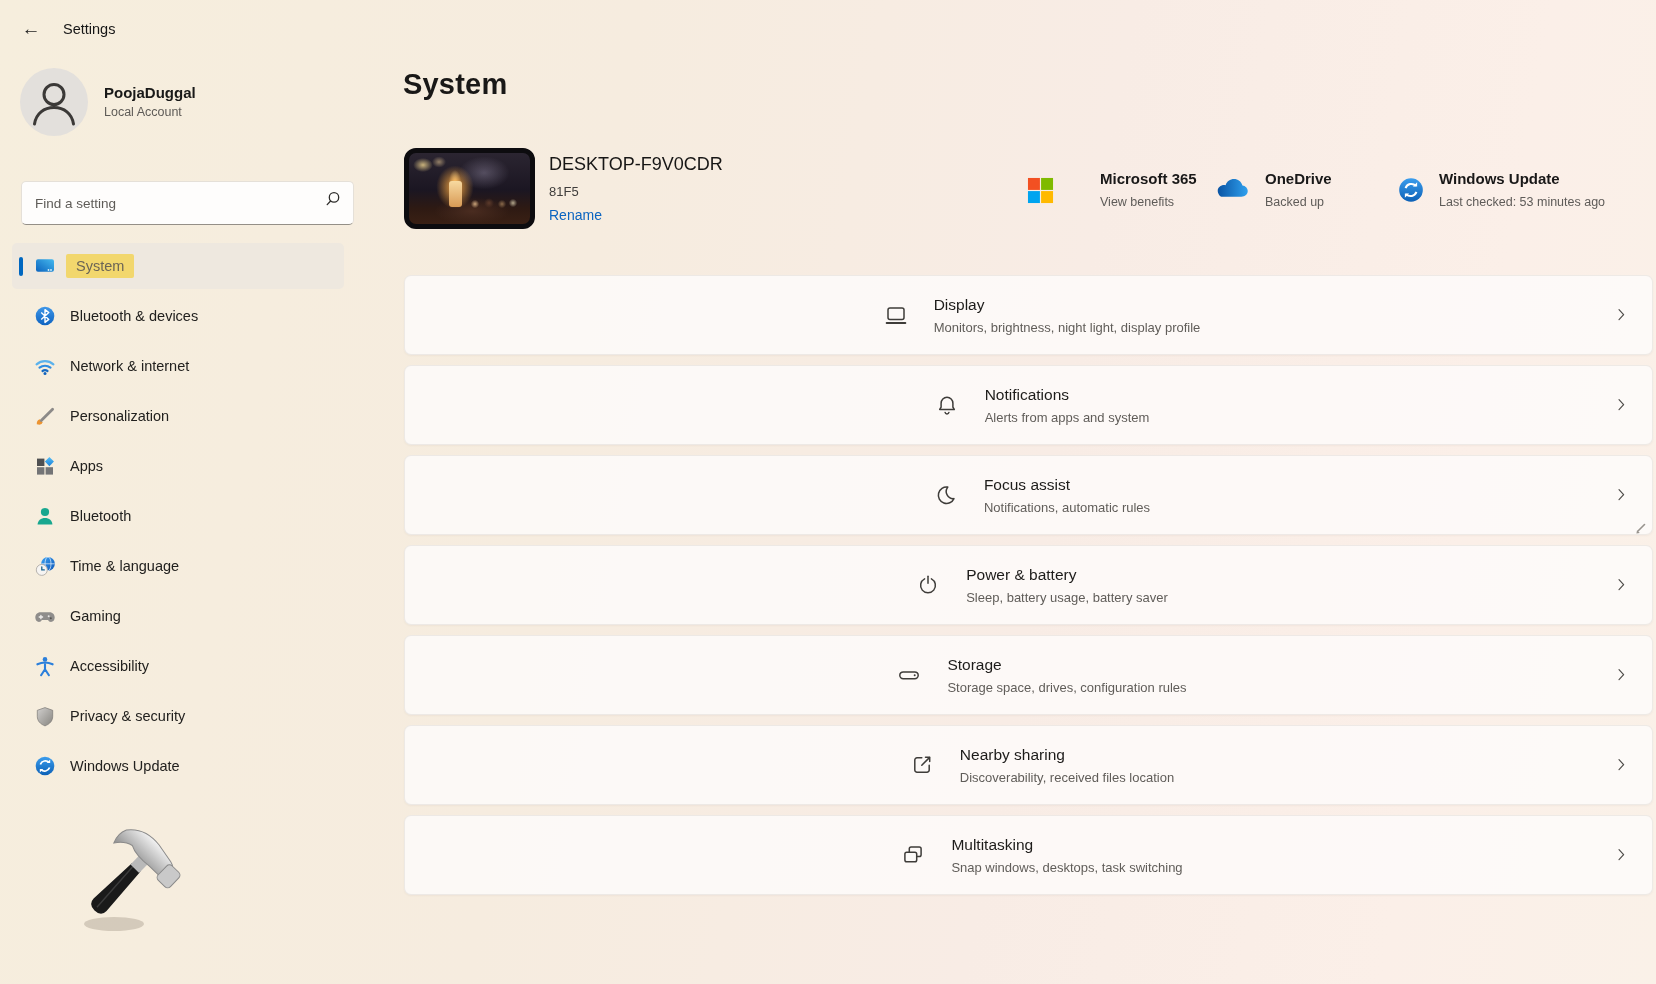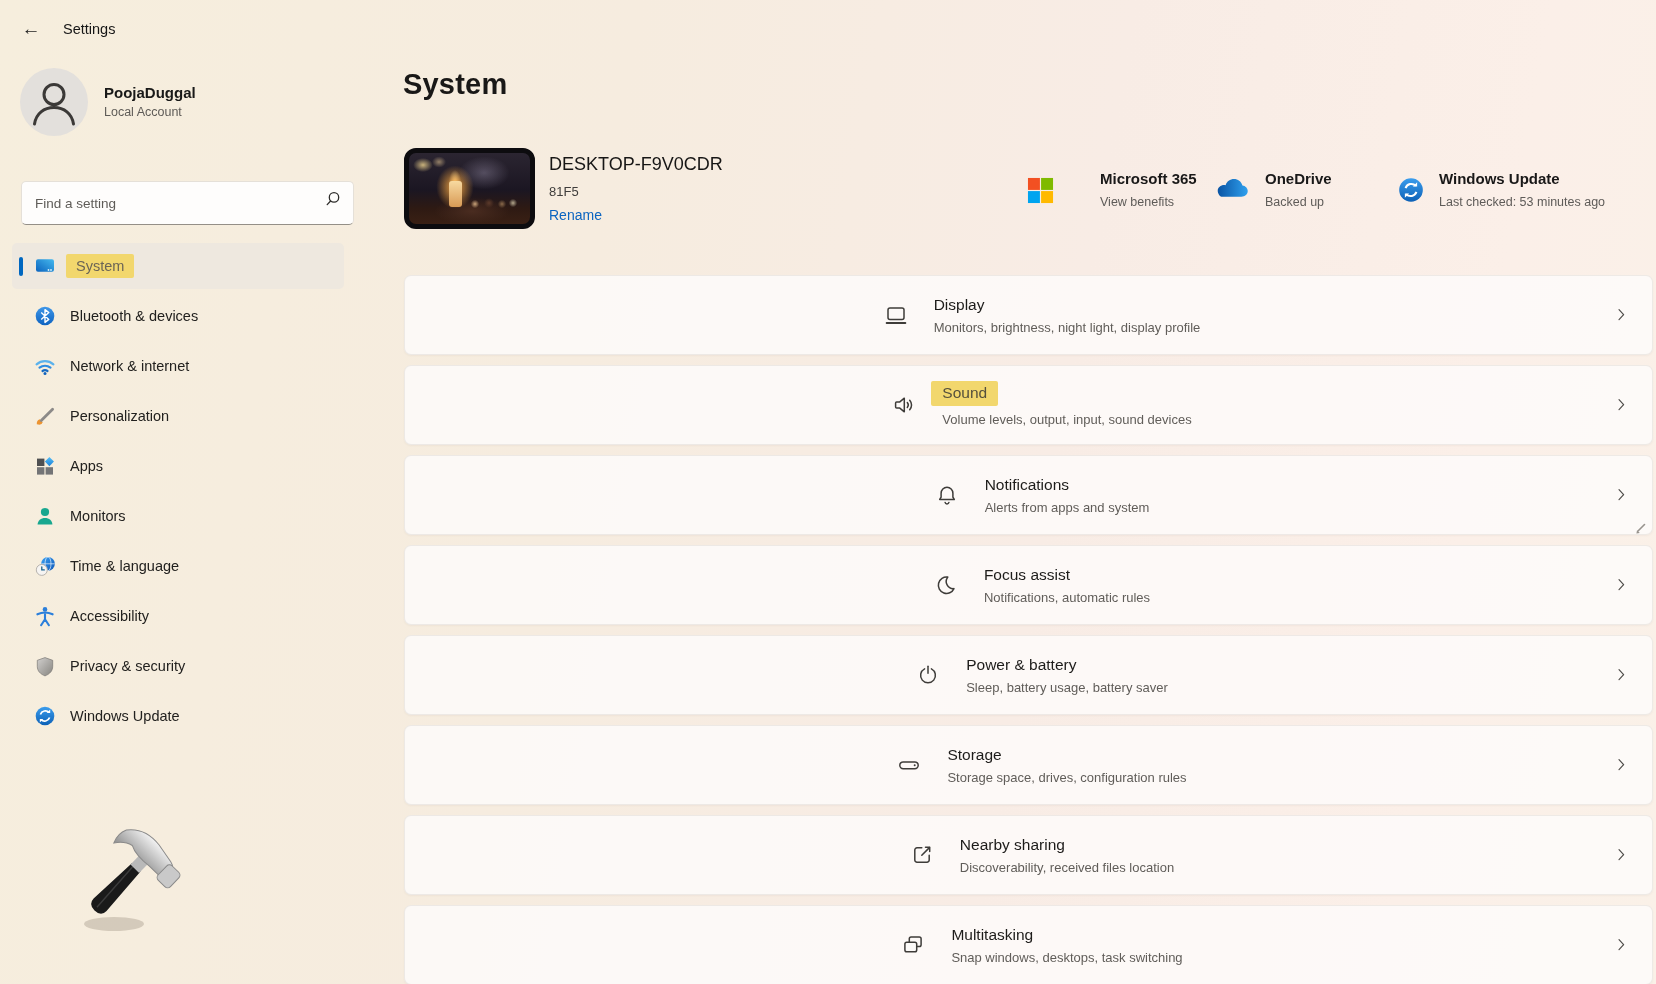--- a/index.html
+++ b/index.html
@@ -197,34 +197,43 @@
         <rect x="12.2" y="3.4" width="6.4" height="6.4" transform="rotate(45 15.4 6.6)" fill="url(#g-apps)"></rect>
       </svg>
       <span>Apps</span>
     </div>
 
     <div class="nav-item">
       <svg class="nav-ic" viewBox="0 0 22 22">
         <circle cx="11" cy="7" r="4.1" fill="#18a78f"></circle>
         <path d="M3.6 19.6c0-4.2 3.3-6.7 7.4-6.7s7.4 2.5 7.4 6.7z" fill="#18a78f"></path>
       </svg>
-      <span>Monitors</span>
+      <span>Bluetooth</span>
     </div>
 
     <div class="nav-item">
       <svg class="nav-ic" viewBox="0 0 22 22">
         <circle cx="14" cy="8.8" r="6.9" fill="url(#g-globe)"></circle>
         <ellipse cx="14" cy="8.8" rx="3" ry="6.9" fill="none" stroke="rgba(255,255,255,.8)" stroke-width=".8"></ellipse>
         <path d="M7.2 8.8h13.6" stroke="rgba(255,255,255,.8)" stroke-width=".8"></path>
         <circle cx="7.8" cy="14.9" r="5.5" fill="#f6f4f2" stroke="#b7b3ae" stroke-width="1"></circle>
         <path d="M7.8 11.9v3h2.5" fill="none" stroke="#17628f" stroke-width="1.3" stroke-linecap="round"></path>
       </svg>
       <span>Time &amp; language</span>
     </div>
 
+    <div class="nav-item">
+      <svg class="nav-ic" viewBox="0 0 22 22">
+        <path d="M6.4 7.3h9.2c3.1 0 5.1 2.3 5.1 5.3 0 2.7-1.6 4.4-3.7 4.4-1.4 0-2.3-.7-3-1.9H7.9c-.7 1.2-1.6 1.9-3 1.9-2 0-3.6-1.7-3.6-4.4 0-3 2-5.3 5.1-5.3z" fill="#8f8d8b"></path>
+        <path d="M6.9 10.3v3.4M5.2 12h3.4" stroke="#f1efed" stroke-width="1.3" stroke-linecap="round"></path>
+        <circle cx="14.7" cy="11.2" r="1" fill="#e8e6e4"></circle>
+          <circle cx="16.8" cy="13.2" r="1" fill="#55534f"></circle>
+      </svg>
+      <span>Gaming</span>
+    </div>
 
     <div class="nav-item">
       <svg class="nav-ic" viewBox="0 0 22 22">
         <circle cx="11" cy="4.4" r="2.3" fill="#2b7fdb"></circle>
         <path d="M3.4 9.3c5-2.3 10.2-2.3 15.2 0M11 9.6v4.6M11 14.2l-3.9 6M11 14.2l3.9 6" fill="none" stroke="#2b7fdb" stroke-width="2.1" stroke-linecap="round" stroke-linejoin="round"></path>
       </svg>
       <span>Accessibility</span>
     </div>
 
     <div class="nav-item">
@@ -315,34 +324,20 @@
       </svg>
       <div class="c-text">
         <div class="c-title">Display</div>
         <div class="c-sub">Monitors, brightness, night light, display profile</div>
       </div>
       <svg class="chev" width="17" height="17" viewBox="0 0 24 24">
         <path d="M8.5 4.5l6.5 7-6.5 7" fill="none" stroke="#4f4d4a" stroke-width="1.7" stroke-linecap="round" stroke-linejoin="round"></path>
       </svg>
     </div>
 
-    <div class="card">
-      <svg class="c-ic icon-stroke" viewBox="0 0 24 24">
-        <path d="M12.3 5.2v13.6l-4.5-3.7H4.6a1 1 0 0 1-1-1V9.9a1 1 0 0 1 1-1h3.2z"></path>
-        <path d="M15.3 9.6a3.7 3.7 0 0 1 0 4.8"></path>
-          <path d="M17.7 7.2a7.2 7.2 0 0 1 0 9.6"></path>
-      </svg>
-      <div class="c-text">
-        <div class="c-title"><span class="hl-sound">Sound</span></div>
-        <div class="c-sub">Volume levels, output, input, sound devices</div>
-      </div>
-      <svg class="chev" width="17" height="17" viewBox="0 0 24 24">
-        <path d="M8.5 4.5l6.5 7-6.5 7" fill="none" stroke="#4f4d4a" stroke-width="1.7" stroke-linecap="round" stroke-linejoin="round"></path>
-      </svg>
-    </div>
 
     <div class="card">
       <svg class="c-ic icon-stroke" viewBox="0 0 24 24">
         <path d="M12 4.3a5.9 5.9 0 0 1 5.9 5.9v4l1.4 2.3H4.7l1.4-2.3v-4A5.9 5.9 0 0 1 12 4.3z"></path>
         <path d="M10.1 19.4a1.95 1.95 0 0 0 3.8 0"></path>
       </svg>
       <div class="c-text">
         <div class="c-title">Notifications</div>
         <div class="c-sub">Alerts from apps and system</div>
       </div>

